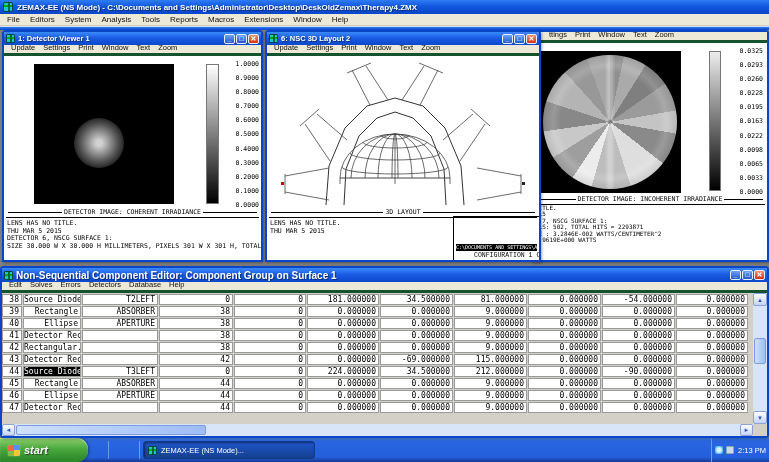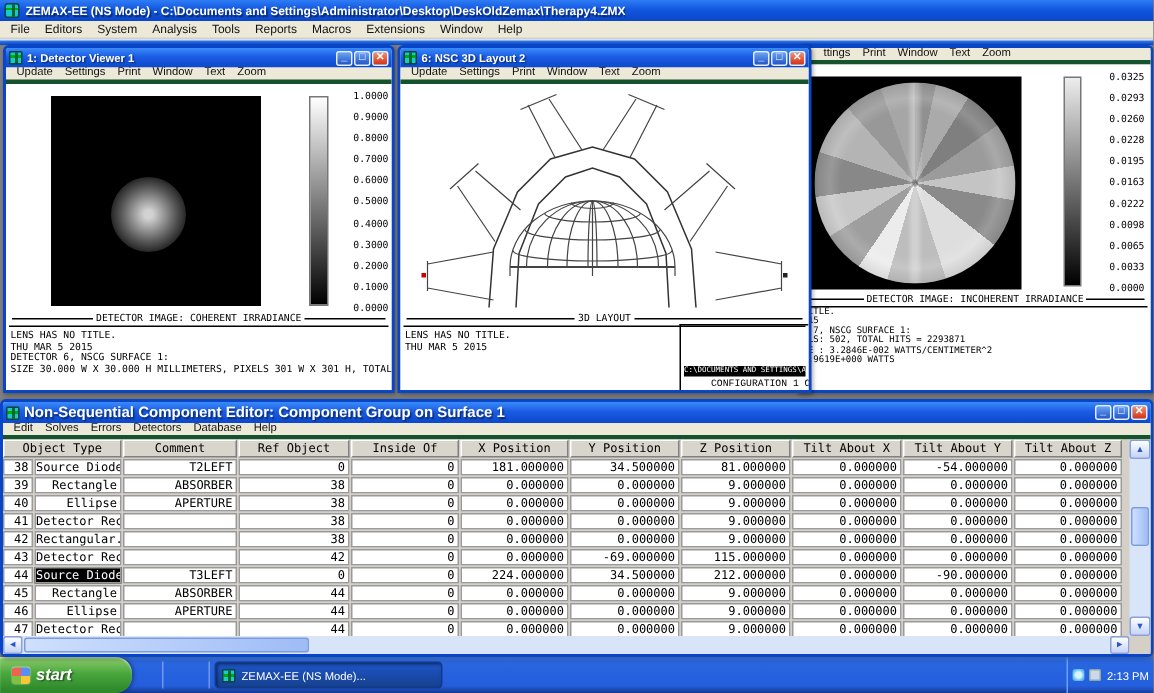--- a/index.html
+++ b/index.html
@@ -118,21 +118,21 @@
     border-radius:0 11px 11px 0;
     background:linear-gradient(180deg,#8fce6e 0%,#4aa83e 45%,#2f8a2b 90%);
     box-shadow:inset 0 1px 1px rgba(255,255,255,.5), 1px 0 3px rgba(0,0,0,.4);
     display:flex; align-items:center; padding-left:8px; }
   #start-btn .flag { width:12px; height:11px; border-radius:2px; margin-right:4px;
     background:conic-gradient(from 0deg at 50% 50%, #5b8df2 0 25%, #f8c636 25% 50%, #7fc243 50% 75%, #ef6351 75%);
     box-shadow:0 0 1px #fff; }
   #start-btn .start-text { color:#fff; font-size:11px; font-weight:bold; font-style:italic;
     text-shadow:1px 1px 1px rgba(0,0,0,.5); }
   .tb-divider { position:absolute; top:3px; bottom:3px; width:1px; background:rgba(255,255,255,.35); }
-  #task-btn { position:absolute; left:143px; top:3px; width:152px; height:18px; border-radius:3px;
+  #task-btn { position:absolute; left:143px; top:3px; width:172px; height:18px; border-radius:3px;
     background:linear-gradient(180deg,#1e55c8,#16418f); border:1px solid #123a8a;
     box-shadow:inset 1px 1px 2px rgba(0,0,0,.45);
     display:flex; align-items:center; padding:0 4px; }
   #task-btn .wicon { width:9px; height:9px; border-radius:1px;
     background:
       linear-gradient(90deg,transparent 0 3px,#063 3px 5px,transparent 5px),
       linear-gradient(0deg,transparent 0 3px,#0a0 3px 5px,transparent 5px),
       #19c8c8; border:1px solid #044; }
   #task-btn .task-text { color:#fff; font-size:7.5px; margin-left:4px; white-space:nowrap; overflow:hidden; }
   #tray { position:absolute; right:0; top:0; width:58px; height:24px;
@@ -327,32 +327,20 @@
     <div class="wmenu" id="ed-menu">
         <div class="menu-item">Edit</div>
         <div class="menu-item">Solves</div>
         <div class="menu-item">Errors</div>
         <div class="menu-item">Detectors</div>
         <div class="menu-item">Database</div>
         <div class="menu-item">Help</div>
       </div>
     <div id="editor-content">
       <div id="ed-grid">
-        <div class="hrow" id="ed-header">
-            <div class="hcell" style="width: 79px;">Object Type</div>
-            <div class="hcell" style="width: 76px;">Comment</div>
-            <div class="hcell" style="width: 74px;">Ref Object</div>
-            <div class="hcell" style="width: 72px;">Inside Of</div>
-            <div class="hcell" style="width: 72px;">X Position</div>
-            <div class="hcell" style="width: 73px;">Y Position</div>
-            <div class="hcell" style="width: 73px;">Z Position</div>
-            <div class="hcell" style="width: 73px;">Tilt About X</div>
-            <div class="hcell" style="width: 73px;">Tilt About Y</div>
-            <div class="hcell" style="width: 72px;">Tilt About Z</div>
-          </div>
         <div id="ed-body">
             <div class="brow">
               <div class="bcell" style="width: 20px;">38</div>
               <div class="bcell" style="width: 58px;">Source Diode</div>
               <div class="bcell" style="width: 76px;">T2LEFT</div>
               <div class="bcell" style="width: 74px;">0</div>
               <div class="bcell" style="width: 72px;">0</div>
               <div class="bcell" style="width: 72px;">181.000000</div>
               <div class="bcell" style="width: 73px;">34.500000</div>
               <div class="bcell" style="width: 73px;">81.000000</div>

